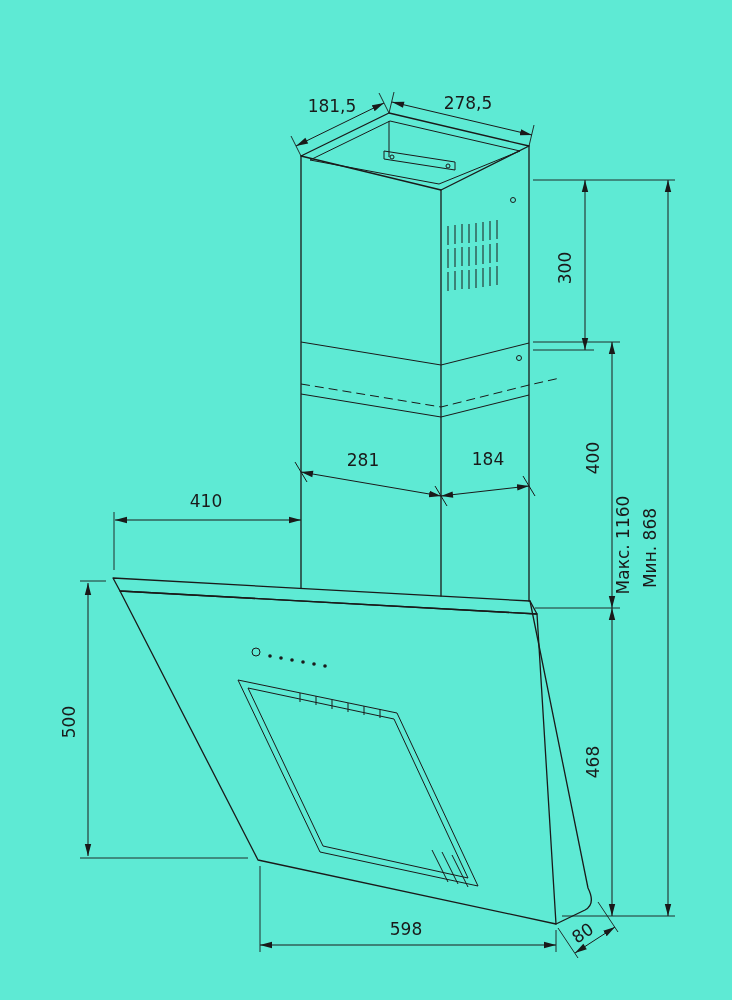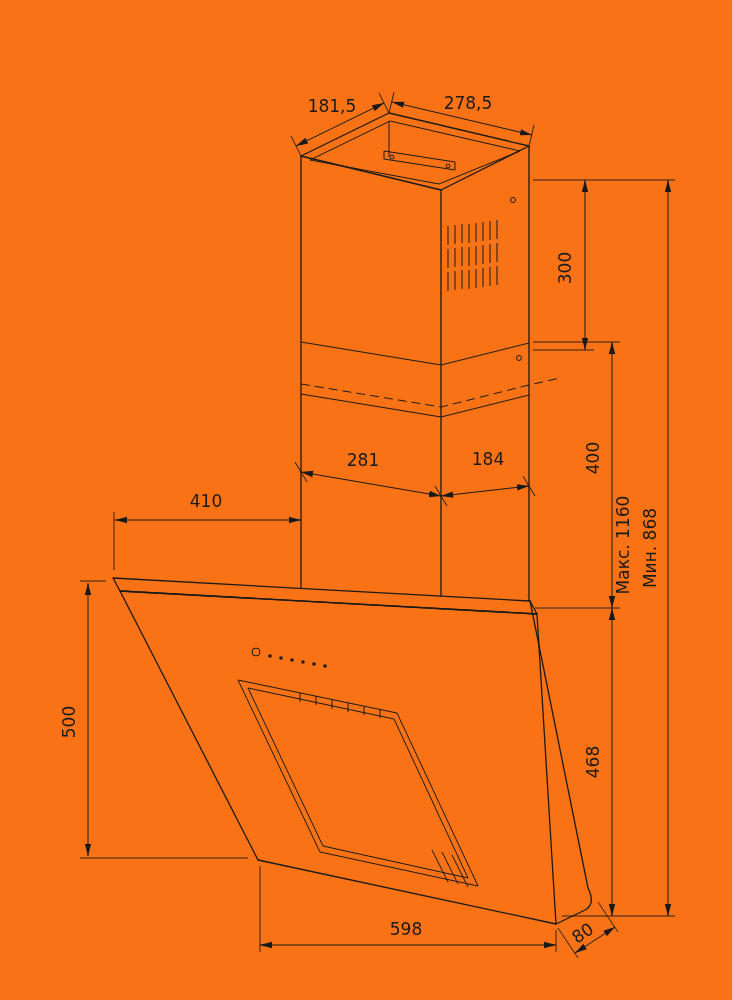--- a/index.html
+++ b/index.html
@@ -1,16 +1,16 @@
 <!DOCTYPE html>
 <html><head>
 <meta charset="utf-8">
 <style>
   html,body{margin:0;padding:0;background:#ffffff;}
-  .sheet{width:732px;height:1000px;position:relative;background:#f97316;overflow:hidden;}
+  .sheet{width:732px;height:1000px;position:relative;background:#5eead4;overflow:hidden;}
   svg{display:block;}
   .obj{stroke:#1a1a1a;stroke-width:1.3;fill:none;stroke-linejoin:round;stroke-linecap:round;}
   .thin{stroke:#1a1a1a;stroke-width:1;fill:none;}
   .dim{stroke:#1a1a1a;stroke-width:1;fill:none;}
   .ext{stroke:#1a1a1a;stroke-width:0.9;fill:none;}
   .dash{stroke:#1a1a1a;stroke-width:1;fill:none;stroke-dasharray:9 5;}
   text{font-family:"DejaVu Sans","Liberation Sans",sans-serif;font-size:17px;fill:#1a1a1a;}
 </style>
 </head>
 <body>

